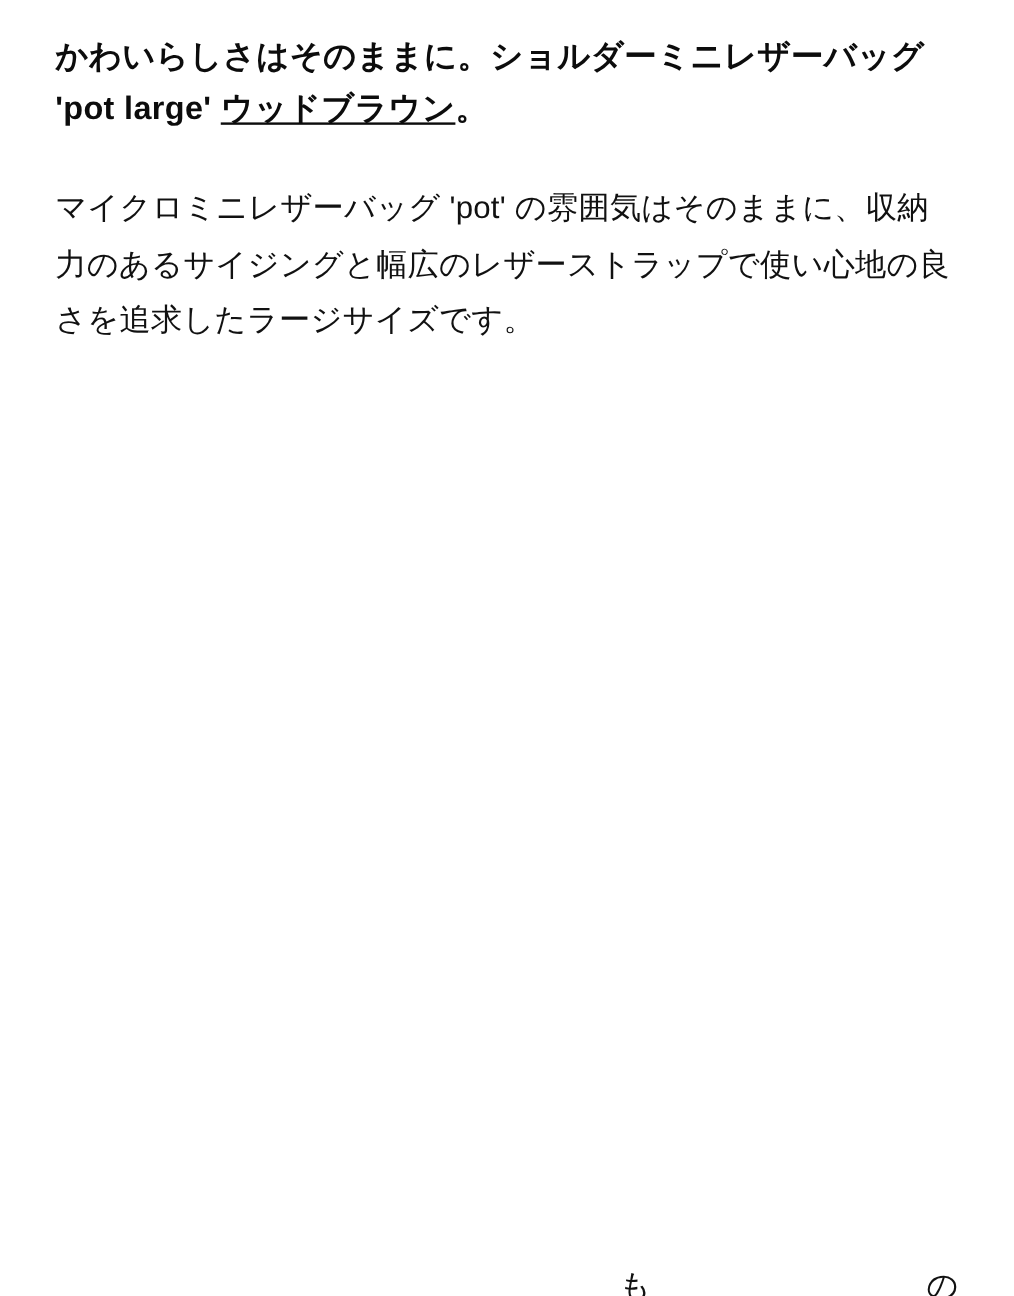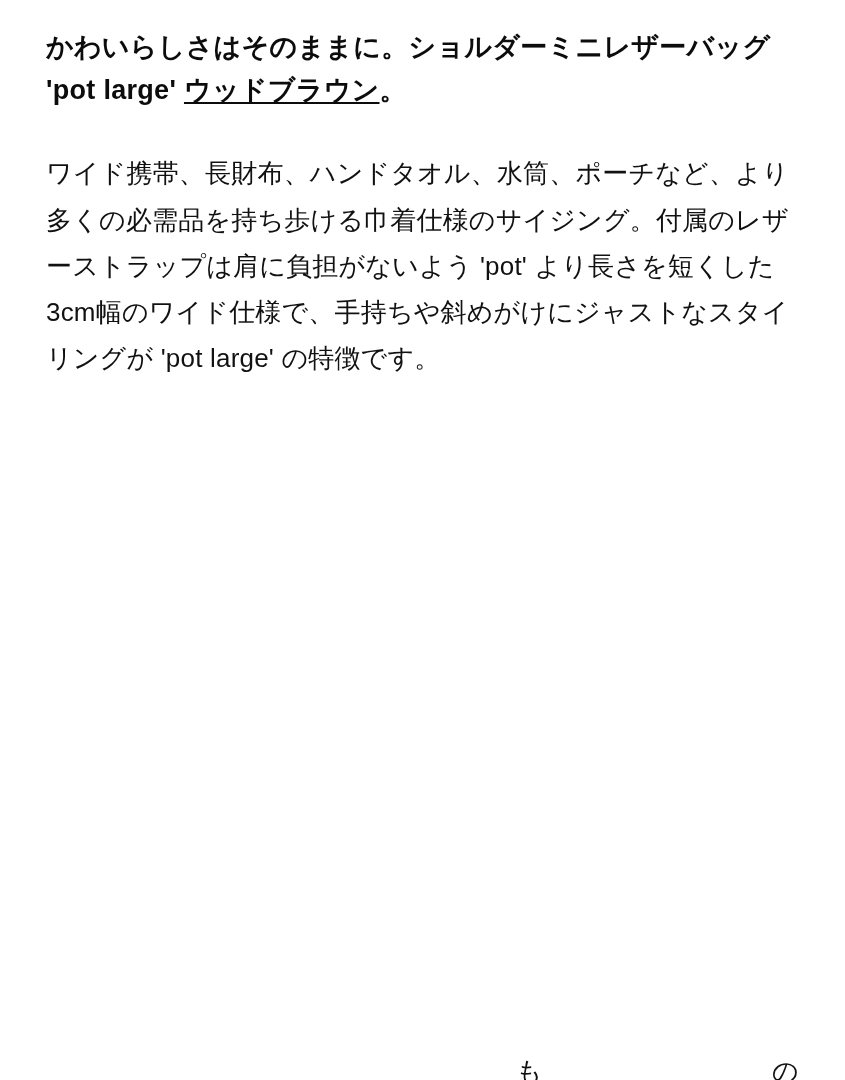--- a/index.html
+++ b/index.html
@@ -76,23 +76,23 @@
 </style>
 </head>
 <body>
 
 <div class="page">
 
   <h1 class="headline">
     <span>かわいらしさはそのままに。ショルダーミニレザーバッグ </span><span class="latin">'pot large'</span> <span class="underline">ウッドブラウン</span><span>。</span>
   </h1>
 
+  <p class="para">マイクロミニレザーバッグ 'pot' の雰囲気はそのままに、収納力のあるサイジングと幅広のレザーストラップで使い心地の良さを追求したラージサイズです。</p>
 
   <div class="para-group">
-    <p class="para tight">ワイド携帯、長財布、ハンドタオル、水筒、ポーチなど、より多くの必需品を持ち歩ける巾着仕様のサイジング。付属のレザーストラップは肩に負担がないよう 'pot' より長さを短くした3cm幅のワイド仕様で、手持ちや斜めがけにジャストなスタイリングが 'pot large' の特徴です。</p>
   </div>
 
 </div>
 
 <div class="bottom-fade">
   <span class="glyph-left">も</span>
   <span class="glyph-right">の</span>
 </div>
 
 </body></html>

